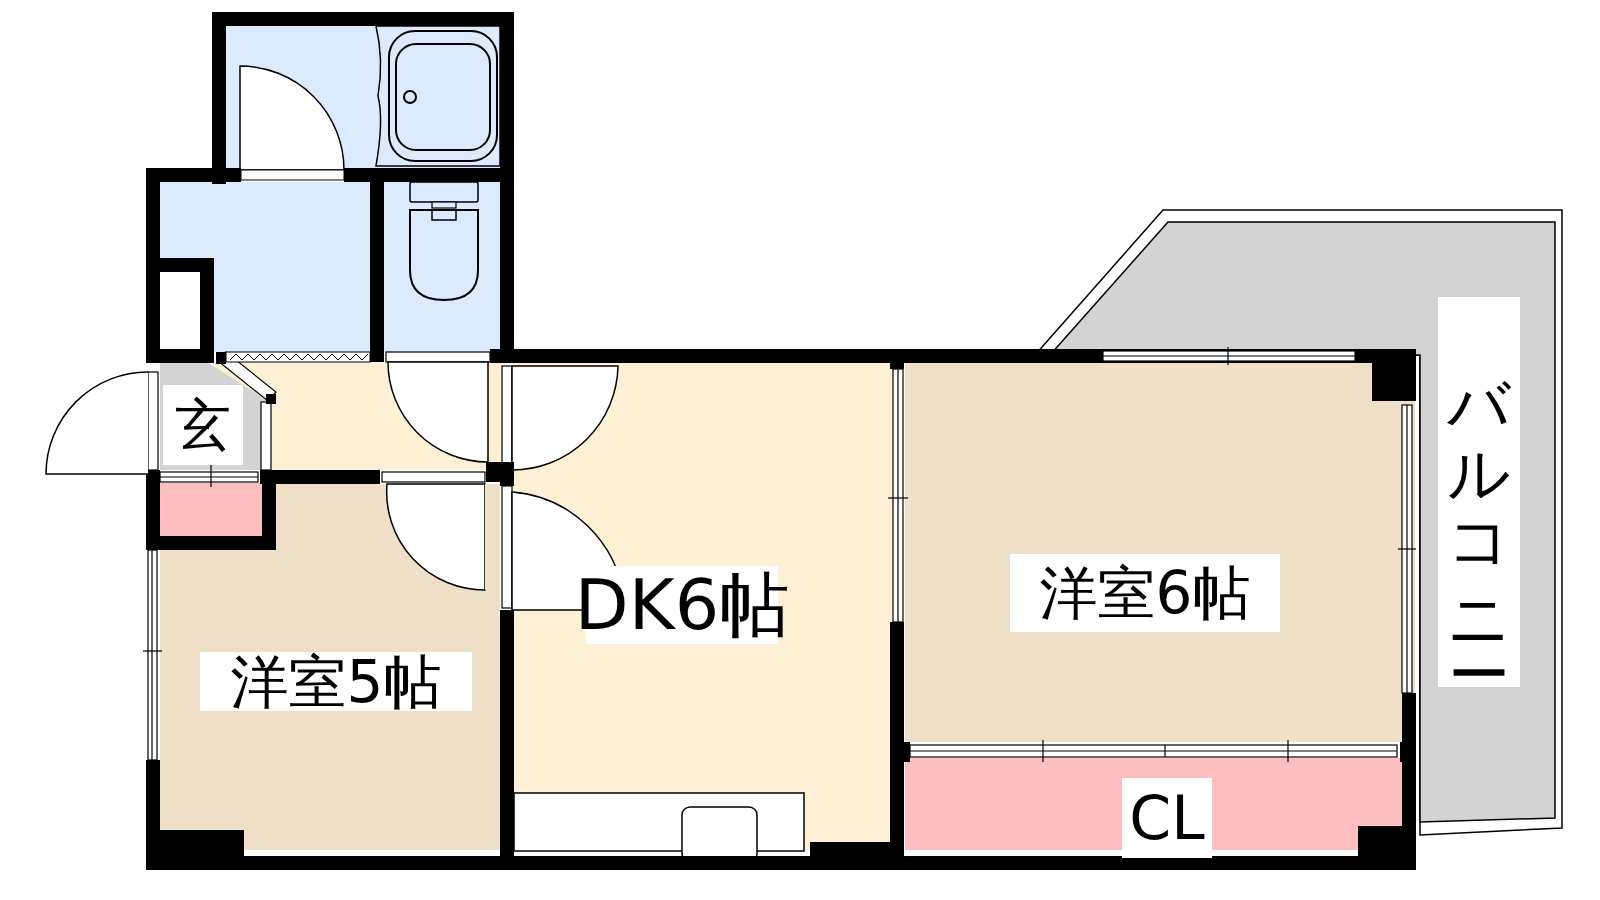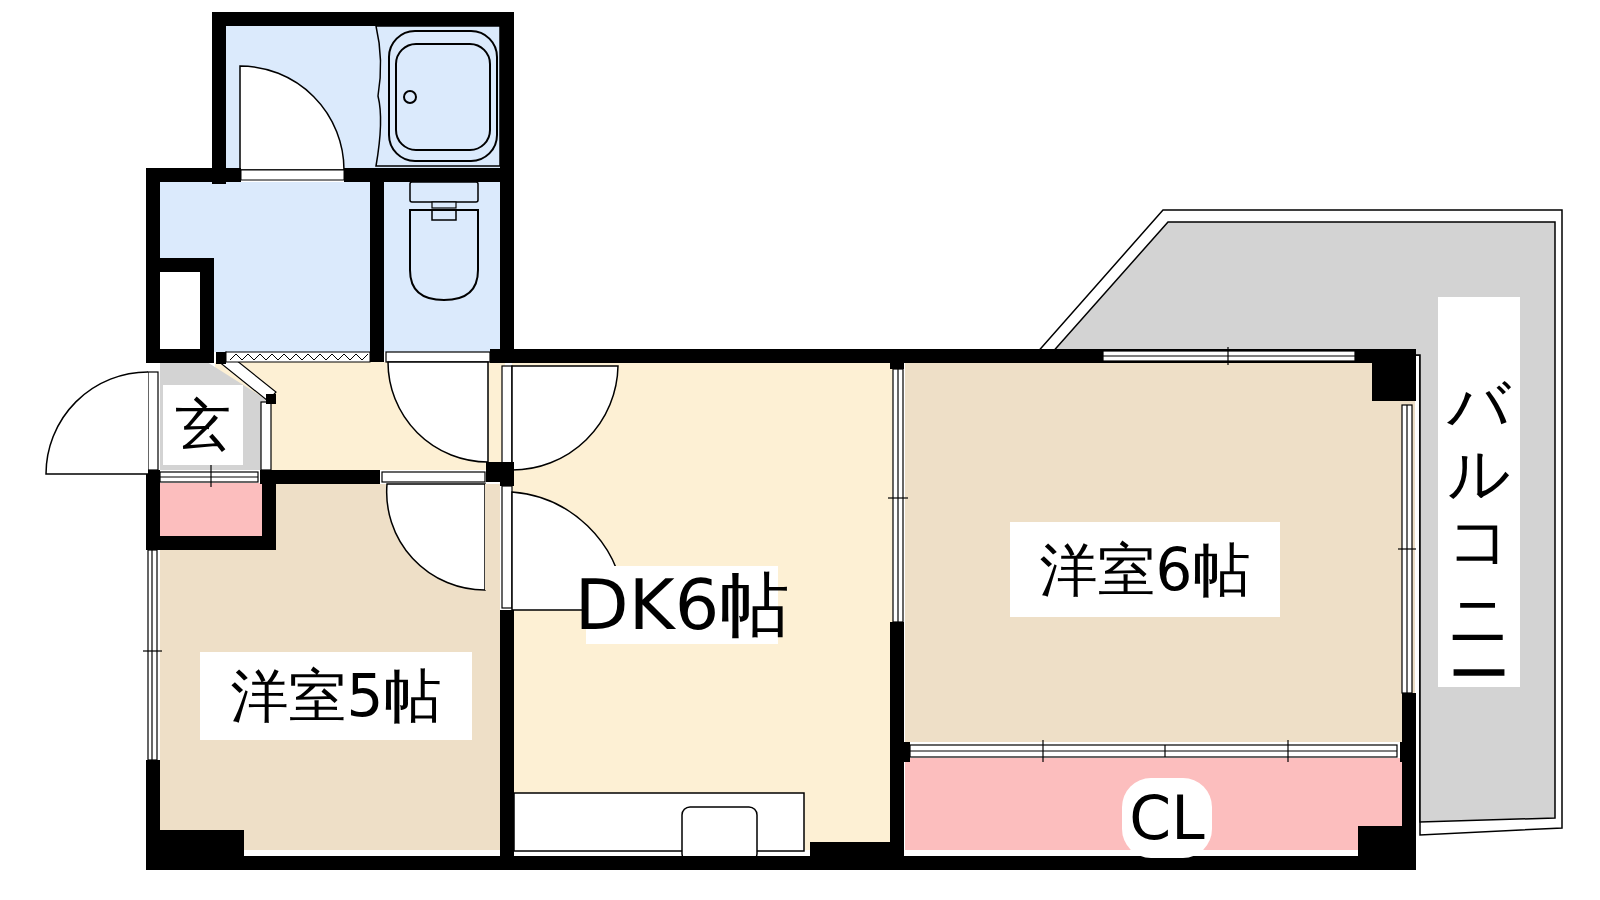--- a/index.html
+++ b/index.html
@@ -172,19 +172,19 @@
     <rect x="502" y="486" width="10" height="122" fill="#ffffff" stroke="#000" stroke-width="1.2"></rect>
     <path d="M512,492 A122,122 0 0 1 624,600 L624,610 L512,610 Z" fill="#ffffff" stroke="#000" stroke-width="1.5"></path>
     <rect x="500" y="462" width="14" height="24" fill="#000"></rect>
   </g>
 </svg>
 
 <div class="label" style="left:163px; top:385px; width:80px; height:80px; font-size:56px; background:#ffffff;">玄</div>
 
 <div class="label" style="left:586px; top:566px; width:192px; height:78px; font-size:70px;">DK6帖</div>
 
-<div class="label" style="left:200px; top:652px; width:272px; height:88px; font-size:58px;">洋室5帖</div>
+<div class="label" style="left:200px; top:652px; width:272px; height:59px; font-size:58px;">洋室5帖</div>
 
-<div class="label" style="left:1010px; top:522px; width:270px; height:95px; font-size:58px;">洋室6帖</div>
+<div class="label" style="left:1010px; top:554px; width:270px; height:78px; font-size:58px;">洋室6帖</div>
 
-<div class="label" style="left:1122px; top:778px; width:90px; height:80px; font-size:60px;border-radius:29px;">CL</div>
+<div class="label" style="left:1122px; top:778px; width:90px; height:80px; font-size:60px;">CL</div>
 
 <div class="label vertical" style="left:1438px; top:297px; width:82px; height:390px; font-size:62px; letter-spacing:6px;">バルコニー</div>
 
 </body></html>

